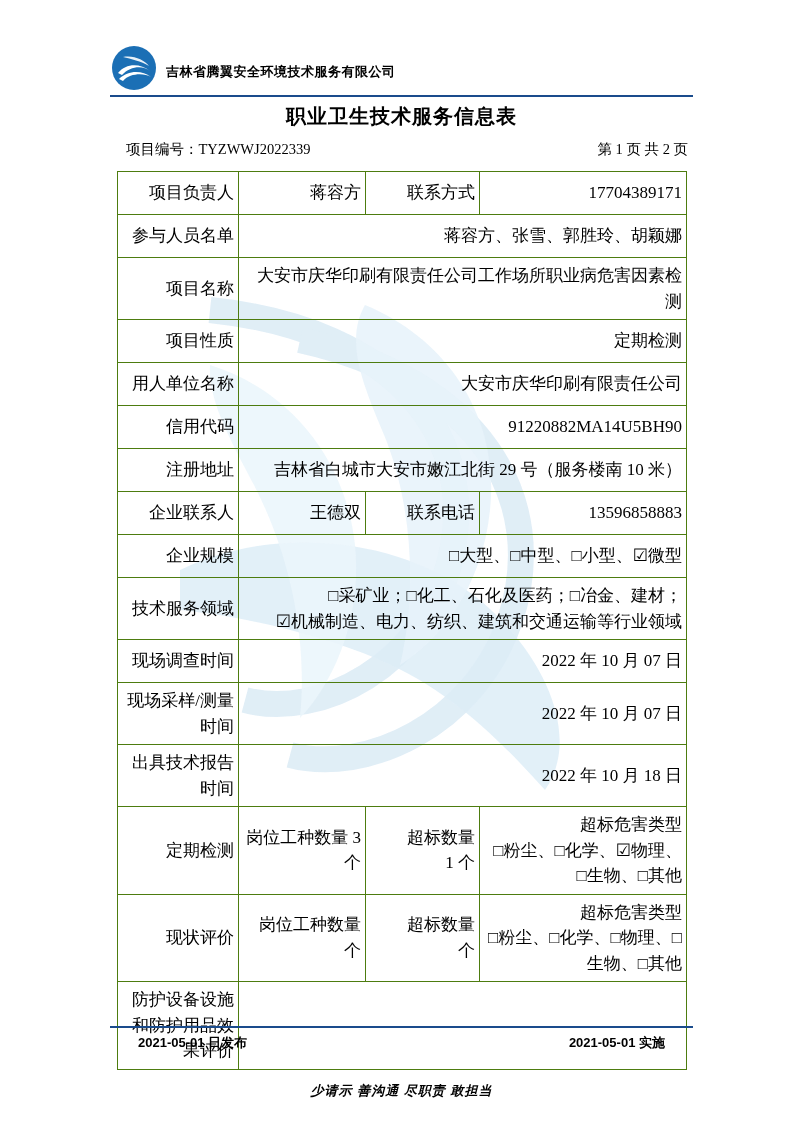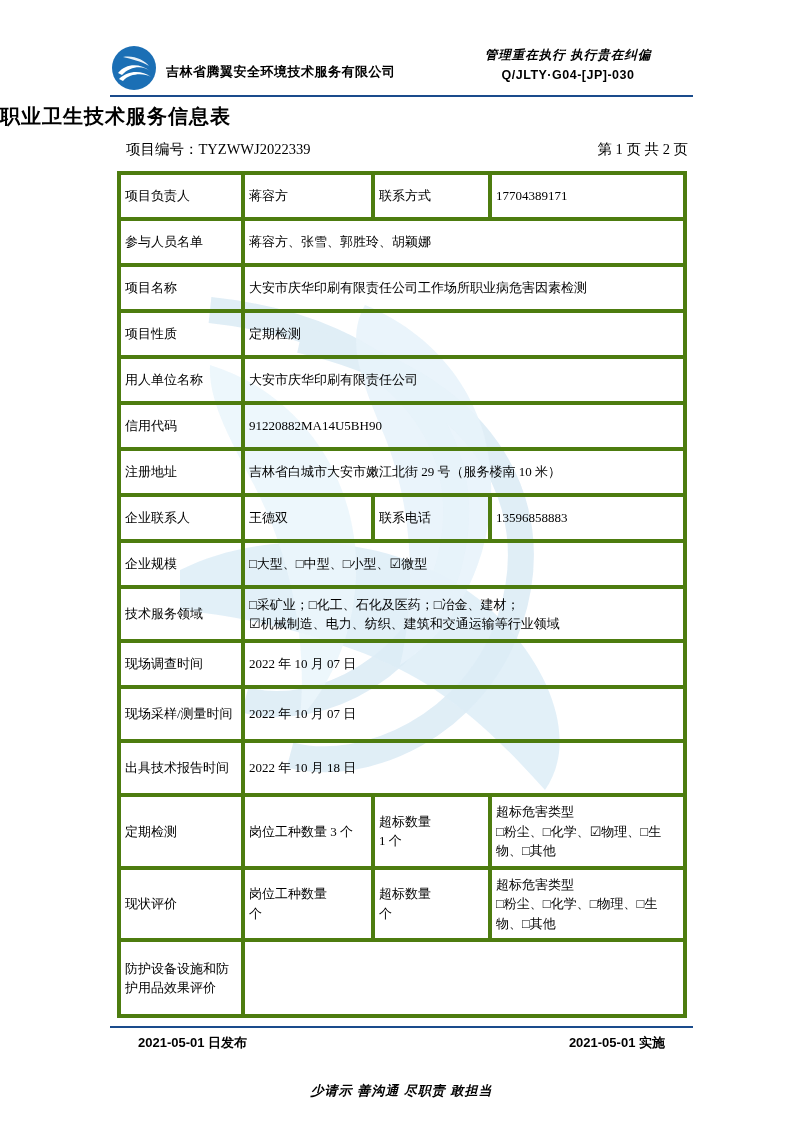--- a/index.html
+++ b/index.html
@@ -90,21 +90,21 @@
     background: #1a4b8c;
     z-index: 2;
   }
 
   
   .doc-title {
     position: absolute;
     left: 0;
     top: 103px;
     width: 803px;
-    text-align: left;
+    text-align: center;
     font-size: 20px;
     font-weight: bold;
     letter-spacing: 1px;
     z-index: 2;
   }
 
   
   .subline {
     position: absolute;
     left: 118px;
@@ -129,23 +129,23 @@
   table.main {
     position: absolute;
     left: 117px;
     top: 171px;
     width: 570px;
     border-collapse: collapse;
     z-index: 2;
     background: transparent;
   }
   table.main td {
-    border: 4px solid #4d7c0f;
-    font-size: 13px;
-    text-align: left;
+    border: 1px solid #4d7c0f;
+    font-size: 17px;
+    text-align: right;
     vertical-align: middle;
     padding: 5px 4px;
     line-height: 1.5;
     background: transparent;
   }
   td.label {
     width: 112px;
   }
   .h40 { height: 32px; }
   .h48 { height: 40px; }
@@ -233,24 +233,20 @@
   <div class="header">
     <div class="logo-wrap">
       <svg viewBox="0 0 48 46" width="48" height="46" xmlns="http://www.w3.org/2000/svg">
         <circle cx="24" cy="23" r="22" fill="#1b6fb5"></circle>
         <path d="M8 28 C 16 18, 30 18, 40 26 C 33 20, 20 21, 12 30 Z" fill="#ffffff"></path>
         <path d="M9 34 C 18 25, 32 25, 41 32 C 34 28, 20 28, 13 36 Z" fill="#ffffff"></path>
         <path d="M13 12 C 24 10, 34 15, 39 21 C 31 16, 21 14, 13 12 Z" fill="#ffffff" opacity="0.9"></path>
       </svg>
     </div>
     <div class="company-name">吉林省腾翼安全环境技术服务有限公司</div>
-    <div class="header-right">
-      <div class="slogan">管理重在执行 执行贵在纠偏</div>
-      <div class="doc-code">Q/JLTY·G04-[JP]-030</div>
-    </div>
   </div>
   <div class="header-rule"></div>
 
   <div class="doc-title">职业卫生技术服务信息表</div>
 
   <div class="subline">
     <div class="proj-no">
       <span>项目编号：</span><span>TYZWWJ2022339</span>
     </div>
     <div class="page-no">第 1 页  共 2 页</div>

